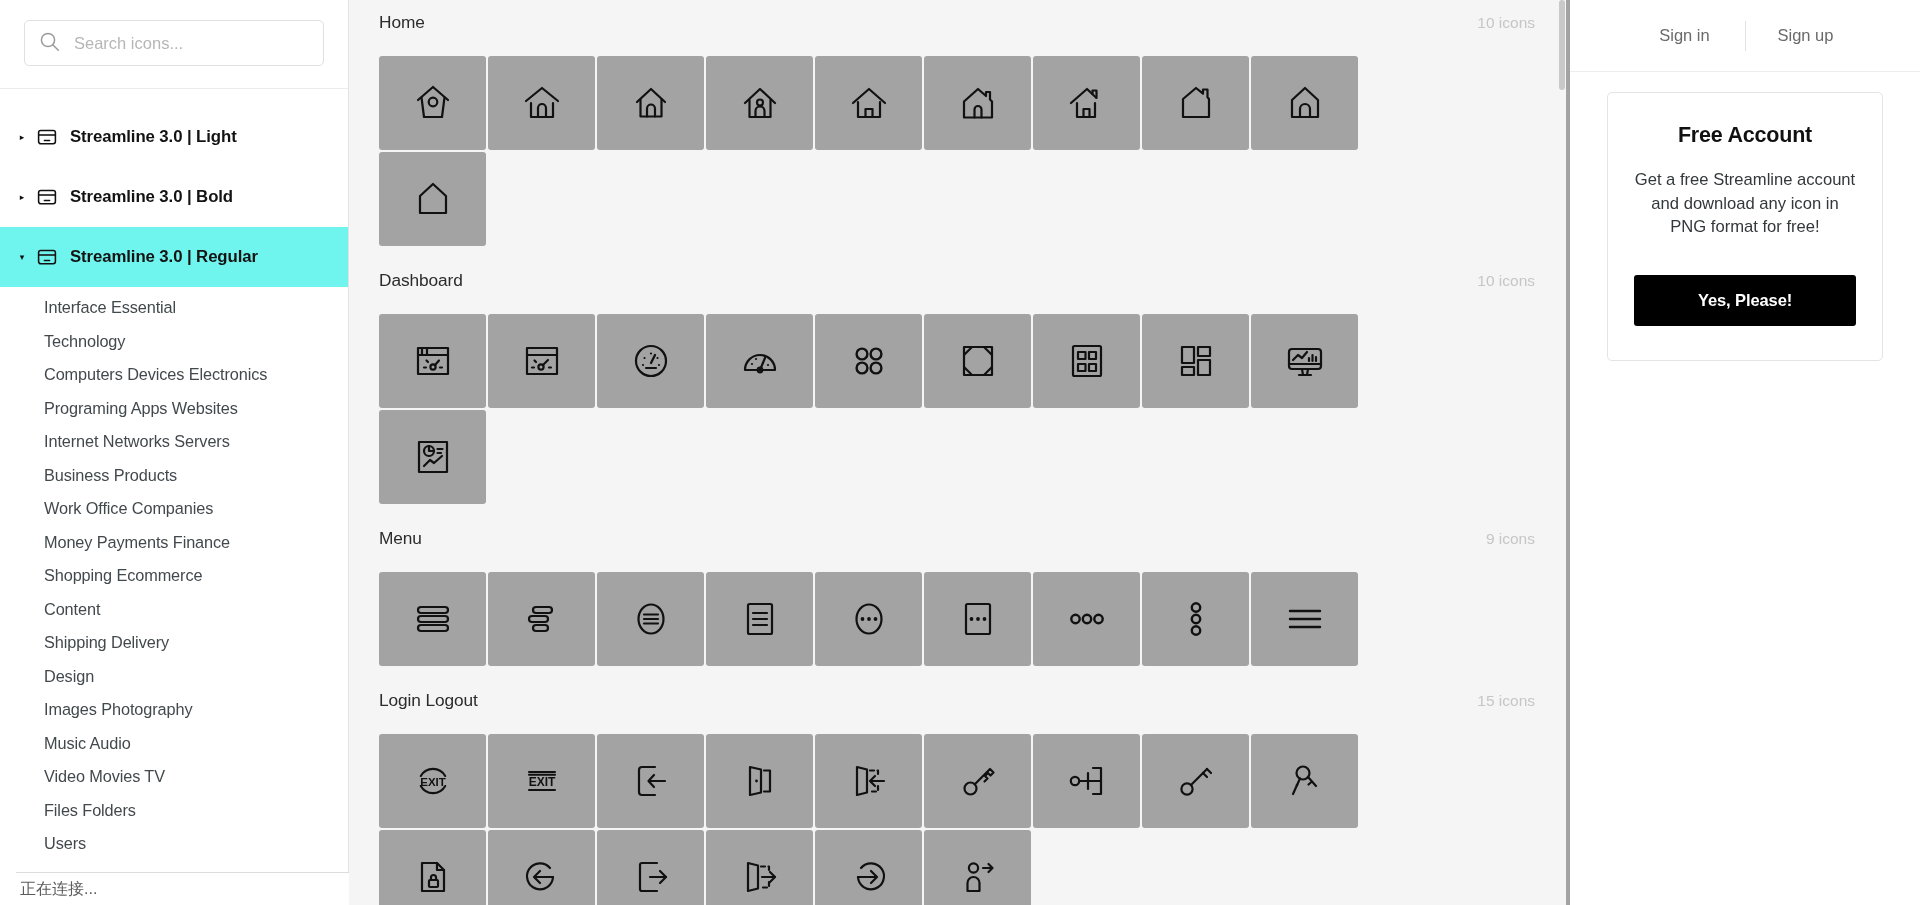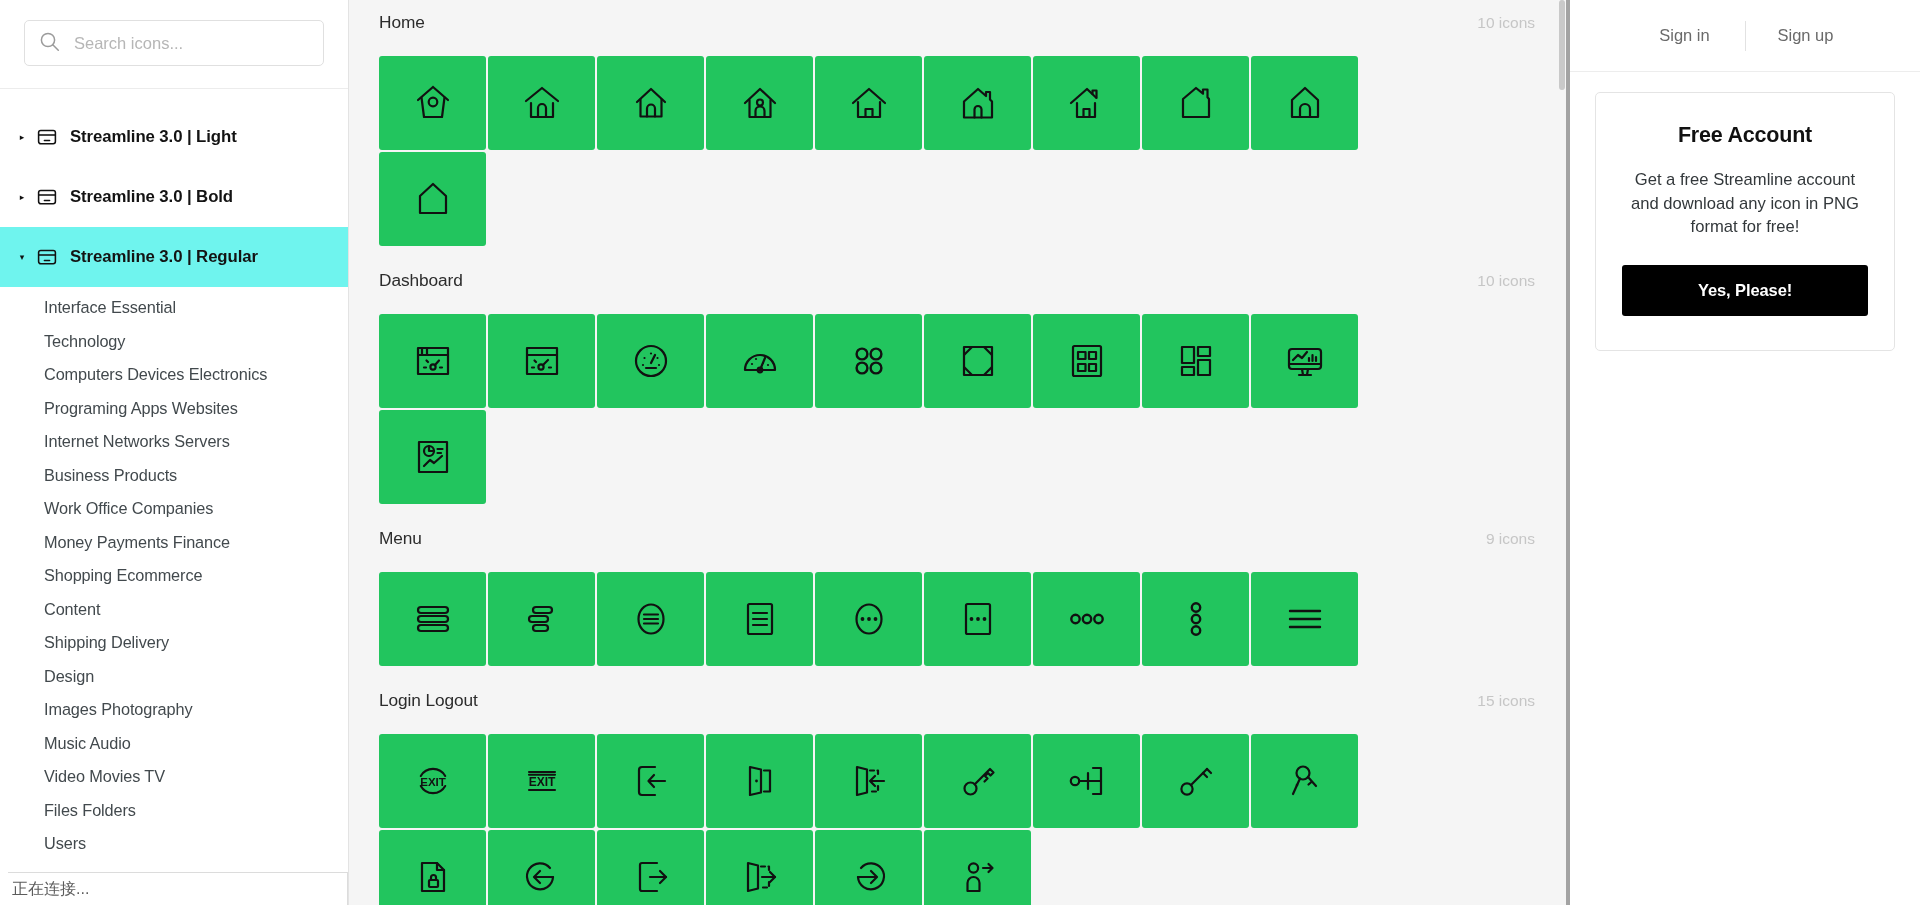--- a/index.html
+++ b/index.html
@@ -84,21 +84,21 @@
     padding: 0 0 0 44px;
     height: 33.5px;
     display: flex;
     align-items: center;
     cursor: pointer;
     letter-spacing: -0.1px;
   }
 
   .statusbar {
     position: absolute;
-    left: 8px; bottom: 0;
+    left: 16px; bottom: 0;
     width: 340px;
     height: 33px;
     background: #ffffff;
     border: 1px solid #dcdcdc;
     border-bottom: none;
     border-left: none;
     display: flex;
     align-items: center;
     padding-left: 4px;
     font-size: 16px;
@@ -135,21 +135,21 @@
   .icon-grid {
     display: flex;
     flex-wrap: wrap;
     gap: 2px;
     padding: 0 30px;
     width: 1100px;
   }
   .icon-cell {
     width: 107px;
     height: 94px;
-    background: #22c55e;
+    background: #a3a3a3;
     border-radius: 3px;
     display: flex;
     align-items: center;
     justify-content: center;
     cursor: pointer;
   }
   .icon-cell svg { display: block; }
   .sec-gap { height: 24px; }
   .sec-gap-sm { height: 12px; }
 
@@ -195,39 +195,39 @@
     text-align: center;
     cursor: pointer;
   }
   .auth-sep {
     width: 1px;
     height: 30px;
     background: #e2e2e2;
   }
   .free-card {
     margin-top: 20px;
-    width: 300px;
+    width: 276px;
     border: 1px solid #e4e4e4;
     border-radius: 5px;
     padding: 30px 26px 34px 26px;
     text-align: center;
     background: #fff;
   }
   .free-title {
     font-size: 21.5px;
     font-weight: bold;
     color: #111;
     margin: 0 0 20px 0;
     letter-spacing: -0.2px;
   }
   .free-text {
     font-size: 16.6px;
     line-height: 1.42;
     color: #33383b;
-    margin: 0 0 26px 0;
+    margin: 0 0 36px 0;
   }
   .free-btn {
     display: block;
     width: 100%;
     background: #000000;
     color: #ffffff;
     border: none;
     border-radius: 3px;
     height: 51px;
     font-size: 16.5px;

